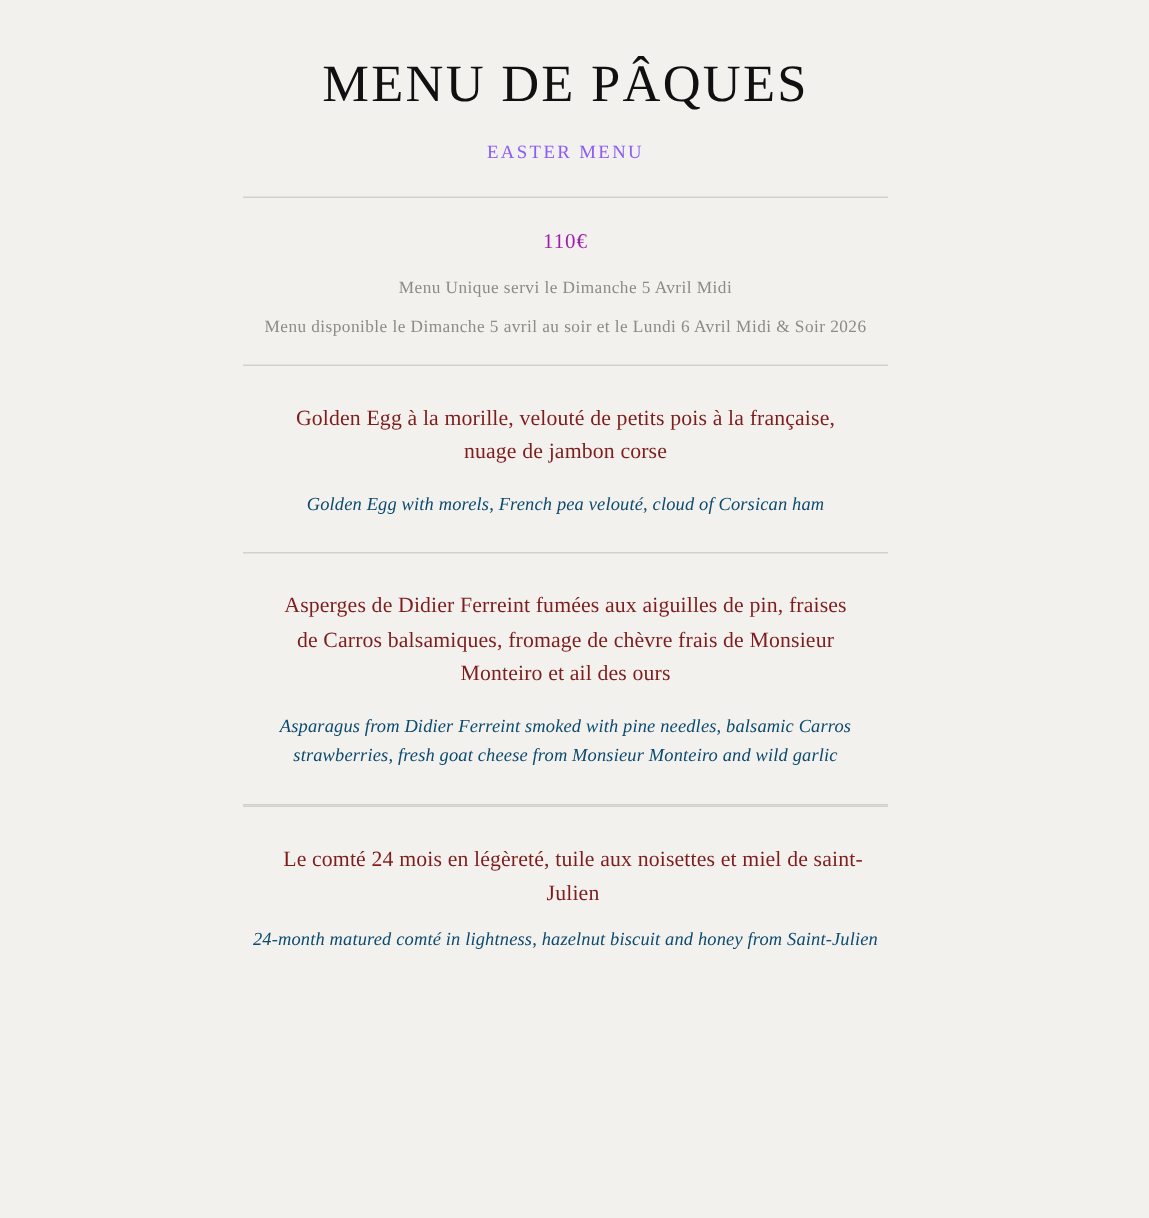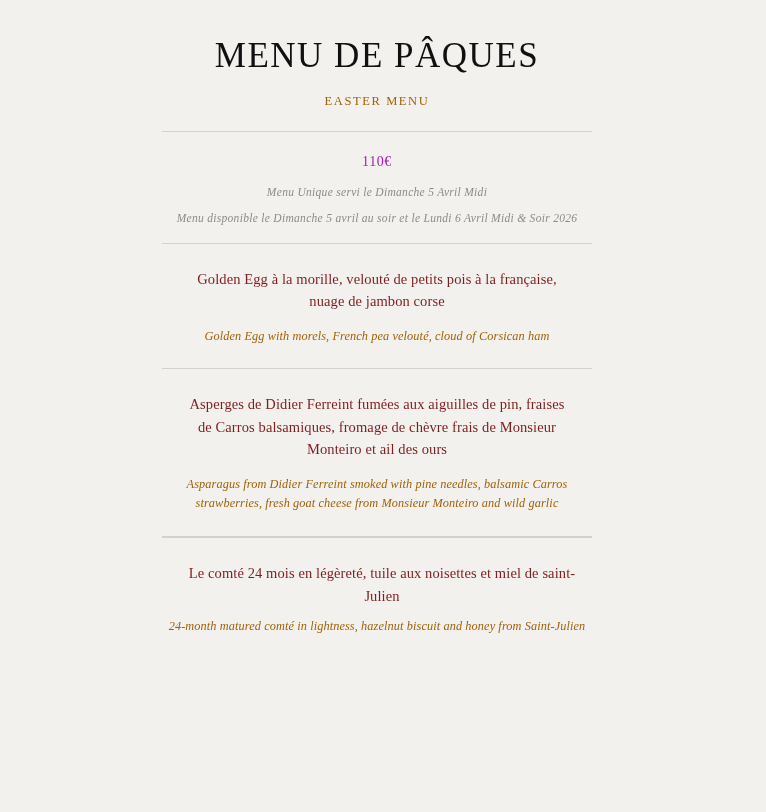--- a/index.html
+++ b/index.html
@@ -35,62 +35,61 @@
     letter-spacing: 1.5px;
     font-weight: 400;
     color: #101010;
     margin: 0 0 18px 0;
     line-height: 1.15;
   }
   .menu-subtitle {
     font-family: "Liberation Serif", serif;
     font-size: 12.5px;
     letter-spacing: 1.6px;
-    color: #a16207;
+    color: #8b5cf6;
     margin: 0 0 22px 0;
   }
   .rule {
     height: 1px;
     background: #d3d1cc;
     width: 430px;
     margin: 0 auto;
   }
   .price {
     font-size: 14px;
     letter-spacing: 0.6px;
     color: #a21caf;
     margin: 22px 0 14px 0;
   }
   .note {
     font-size: 11.5px;
     color: #8b8b88;
     letter-spacing: 0.3px;
     margin: 0 0 8px 0;
     line-height: 1.5;
-    font-style: italic;
   }
   .note.second {
     margin-bottom: 16px;
   }
   .course {
     padding: 24px 0 22px 0;
   }
   .course-fr {
     font-size: 14.5px;
     line-height: 1.55;
     color: #7f1d1d;
     margin: 0 auto 14px auto;
     max-width: 392px;
     letter-spacing: 0.1px;
   }
   .course-en {
     font-size: 12.3px;
     font-style: italic;
     line-height: 1.6;
-    color: #a16207;
+    color: #0c4a6e;
     margin: 0 auto;
     max-width: 420px;
     letter-spacing: 0.1px;
   }
   .course.tight .course-fr { margin-bottom: 10px; margin-left: 24px; }
 </style>
 </head>
 <body>
 
 <div class="page">

